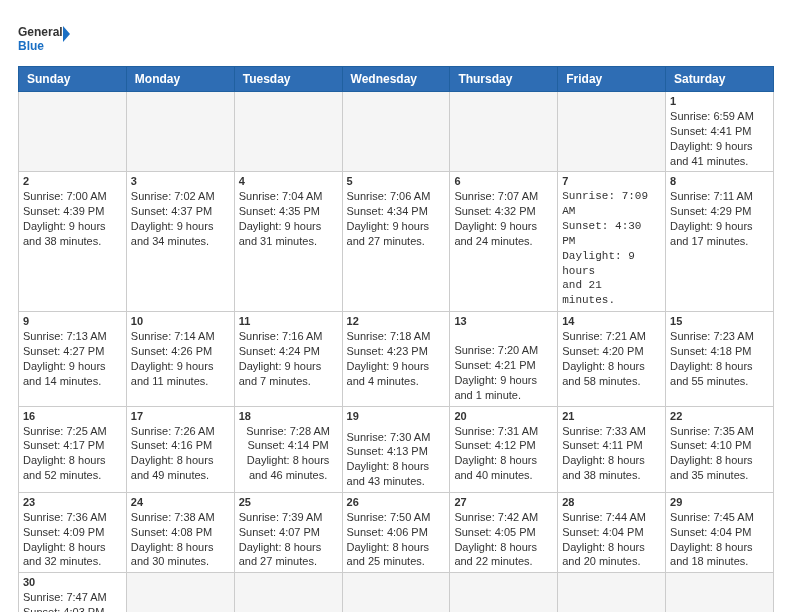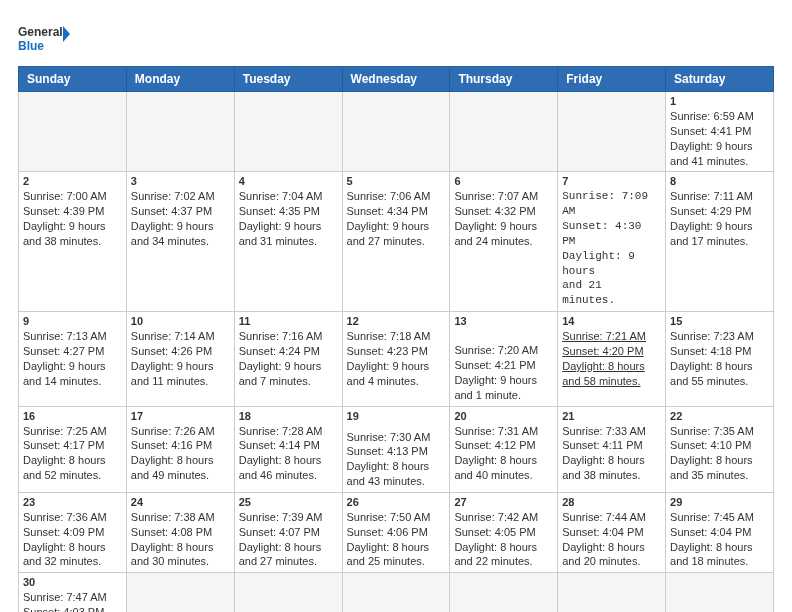--- a/index.html
+++ b/index.html
@@ -215,21 +215,21 @@
           </td>
           <td>
             <span class="day-num">13</span>
             <div class="day-info" style="white-space: pre-line; margin-top: 16px;">Sunrise: 7:20 AM
 Sunset: 4:21 PM
 Daylight: 9 hours
 and 1 minute.</div>
           </td>
           <td>
             <span class="day-num">14</span>
-            <div class="day-info" style="white-space: pre-line; text-decoration: underline;">Sunrise: 7:21 AM
+            <div class="day-info" style="white-space: pre-line;">Sunrise: 7:21 AM
 Sunset: 4:20 PM
 Daylight: 8 hours
 and 58 minutes.</div>
           </td>
           <td>
             <span class="day-num">15</span>
             <div class="day-info" style="white-space: pre-line;">Sunrise: 7:23 AM
 Sunset: 4:18 PM
 Daylight: 8 hours
 and 55 minutes.</div>
@@ -245,21 +245,21 @@
           </td>
           <td>
             <span class="day-num">17</span>
             <div class="day-info" style="white-space: pre-line;">Sunrise: 7:26 AM
 Sunset: 4:16 PM
 Daylight: 8 hours
 and 49 minutes.</div>
           </td>
           <td>
             <span class="day-num">18</span>
-            <div class="day-info" style="white-space: pre-line;">Sunrise: 7:28 AM
+            <div class="day-info" style="white-space: pre-line; text-align: center;">Sunrise: 7:28 AM
 Sunset: 4:14 PM
 Daylight: 8 hours
 and 46 minutes.</div>
           </td>
           <td>
             <span class="day-num">19</span>
             <div class="day-info" style="white-space: pre-line; margin-top: 8px;">Sunrise: 7:30 AM
 Sunset: 4:13 PM
 Daylight: 8 hours
 and 43 minutes.</div>

